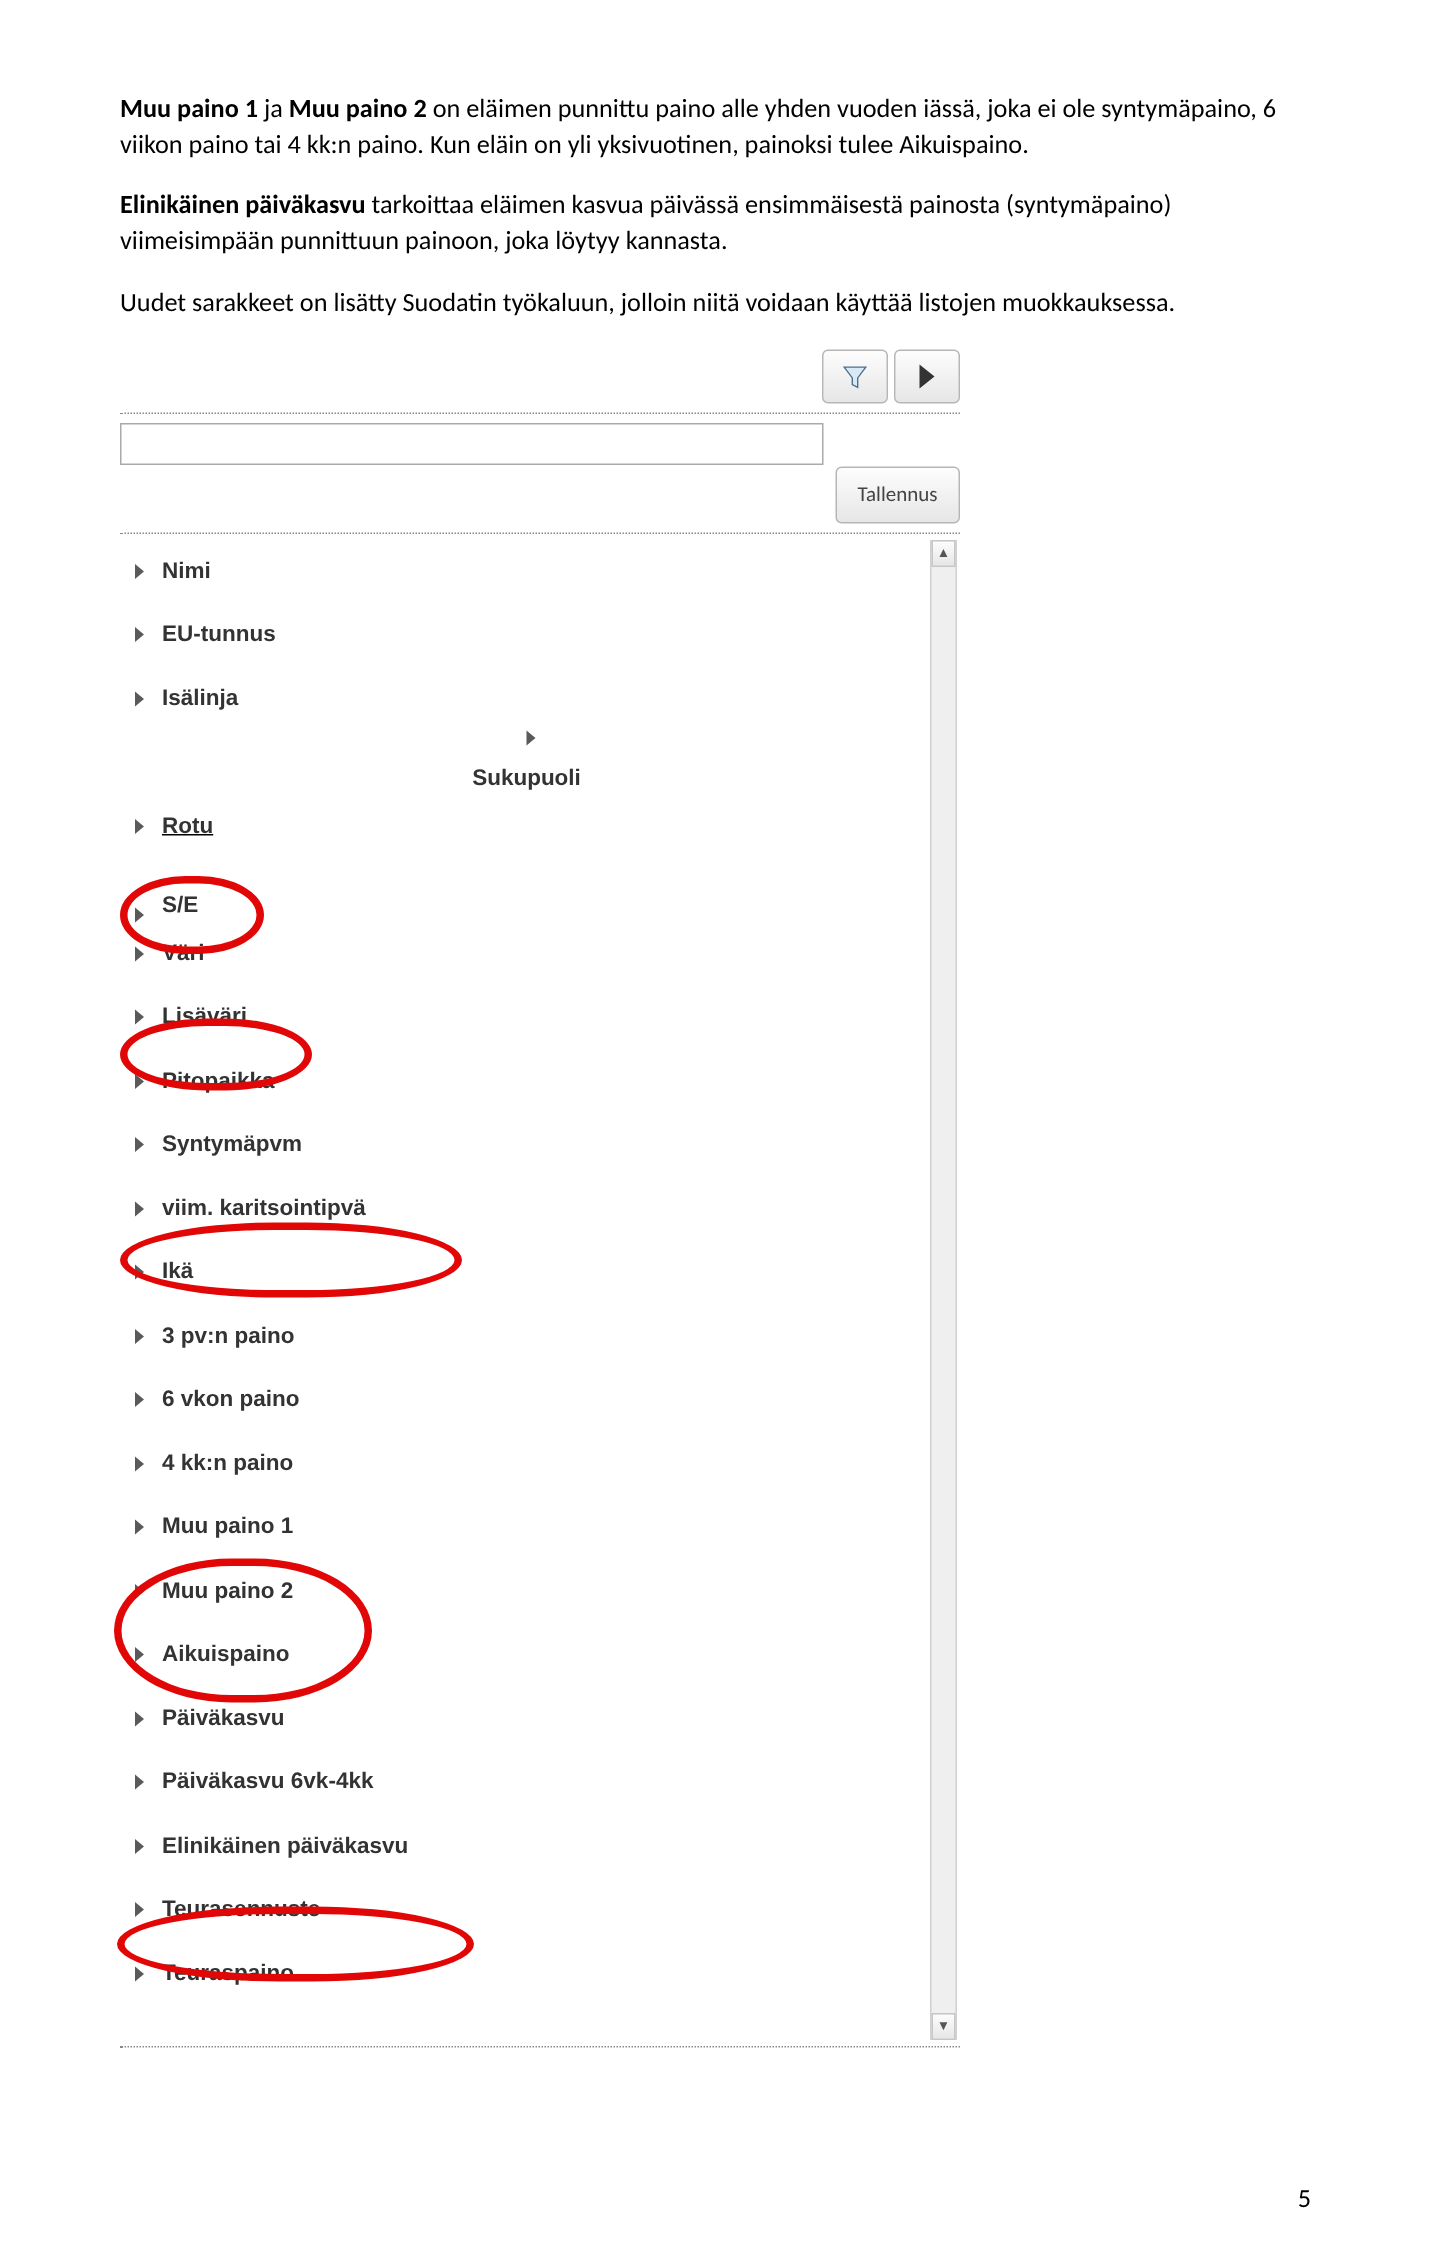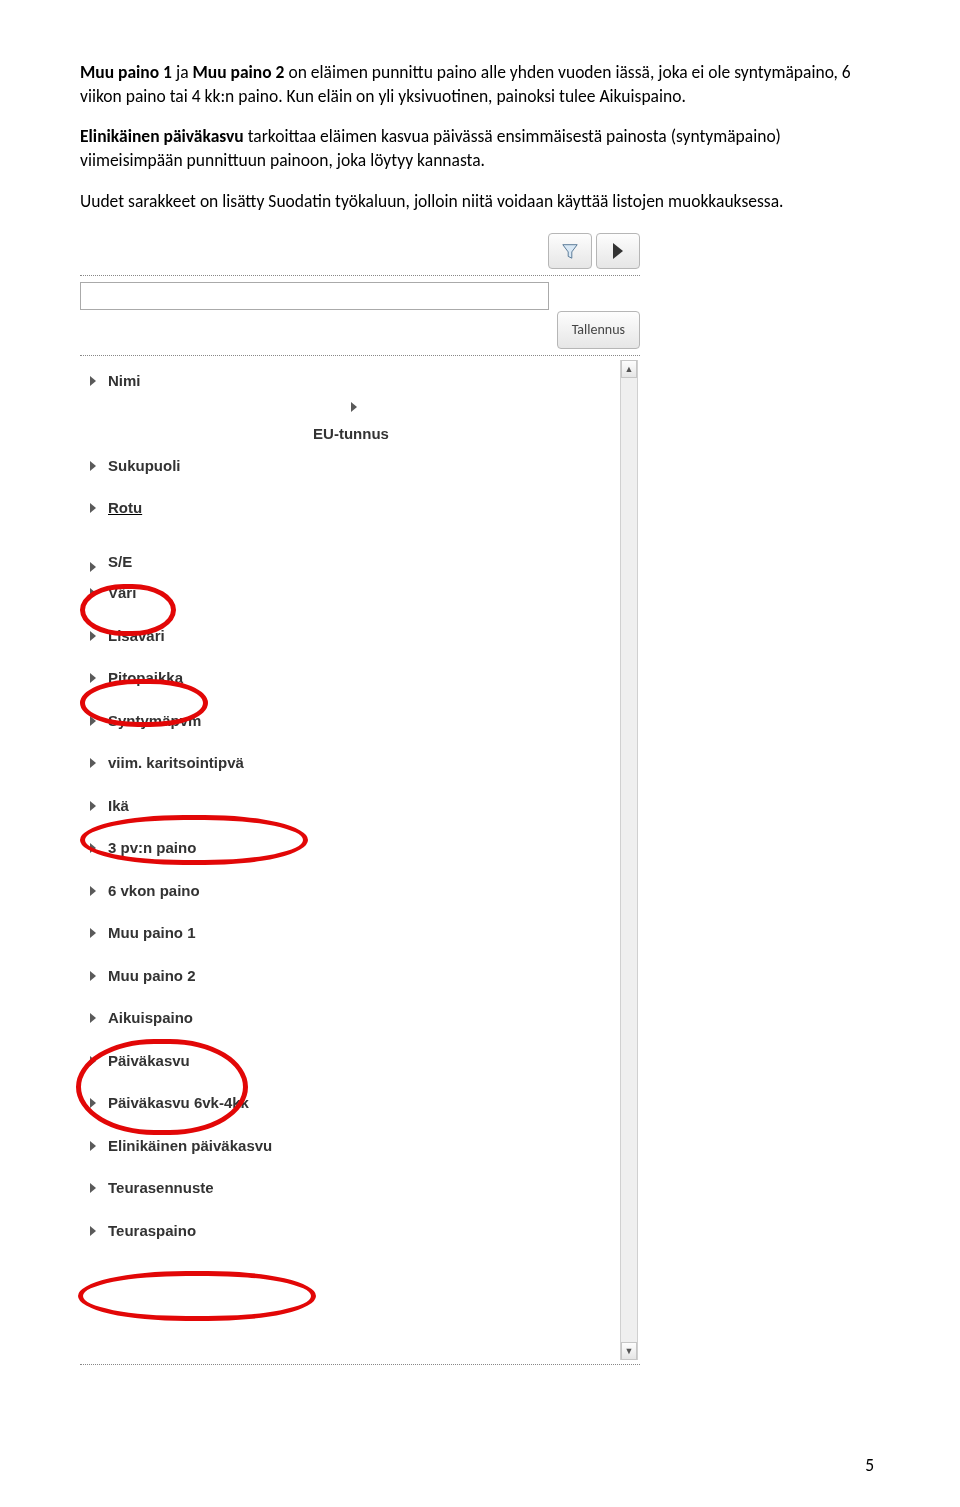--- a/index.html
+++ b/index.html
@@ -173,26 +173,30 @@
       <span>Tallennus</span>
     </div>
   </div>
 
   <div class="list-wrap">
     <div class="list-content" id="list-content">
         <div class="list-item" style="height: 42.5px;">
           <div class="chevron"></div>
           <div class="item-label">Nimi</div>
         </div>
+        <div class="list-item" style="height: 42.5px;">
+          <div class="chevron"></div>
+          <div class="item-label">EU-tunnus</div>
+        </div>
+        <div class="list-item" style="height: 42.5px;">
+          <div class="chevron"></div>
+          <div class="item-label">Isälinja</div>
+        </div>
         <div class="list-item" style="height: 42.5px; flex-direction: column;">
           <div class="chevron"></div>
-          <div class="item-label">EU-tunnus</div>
-        </div>
-        <div class="list-item" style="height: 42.5px;">
-          <div class="chevron"></div>
           <div class="item-label">Sukupuoli</div>
         </div>
         <div class="list-item" style="height: 42.5px; text-decoration: underline;">
           <div class="chevron"></div>
           <div class="item-label">Rotu</div>
         </div>
         <div class="list-item" style="height: 42.5px; align-items: flex-end;">
           <div class="chevron"></div>
           <div class="item-label">S/E</div>
         </div>
@@ -220,20 +224,24 @@
           <div class="chevron"></div>
           <div class="item-label">Ikä</div>
         </div>
         <div class="list-item" style="height: 42.5px;">
           <div class="chevron"></div>
           <div class="item-label">3 pv:n paino</div>
         </div>
         <div class="list-item" style="height: 42.5px;">
           <div class="chevron"></div>
           <div class="item-label">6 vkon paino</div>
+        </div>
+        <div class="list-item" style="height: 42.5px;">
+          <div class="chevron"></div>
+          <div class="item-label">4 kk:n paino</div>
         </div>
         <div class="list-item" style="height: 42.5px;">
           <div class="chevron"></div>
           <div class="item-label">Muu paino 1</div>
         </div>
         <div class="list-item" style="height: 42.5px;">
           <div class="chevron"></div>
           <div class="item-label">Muu paino 2</div>
         </div>
         <div class="list-item" style="height: 42.5px;">

